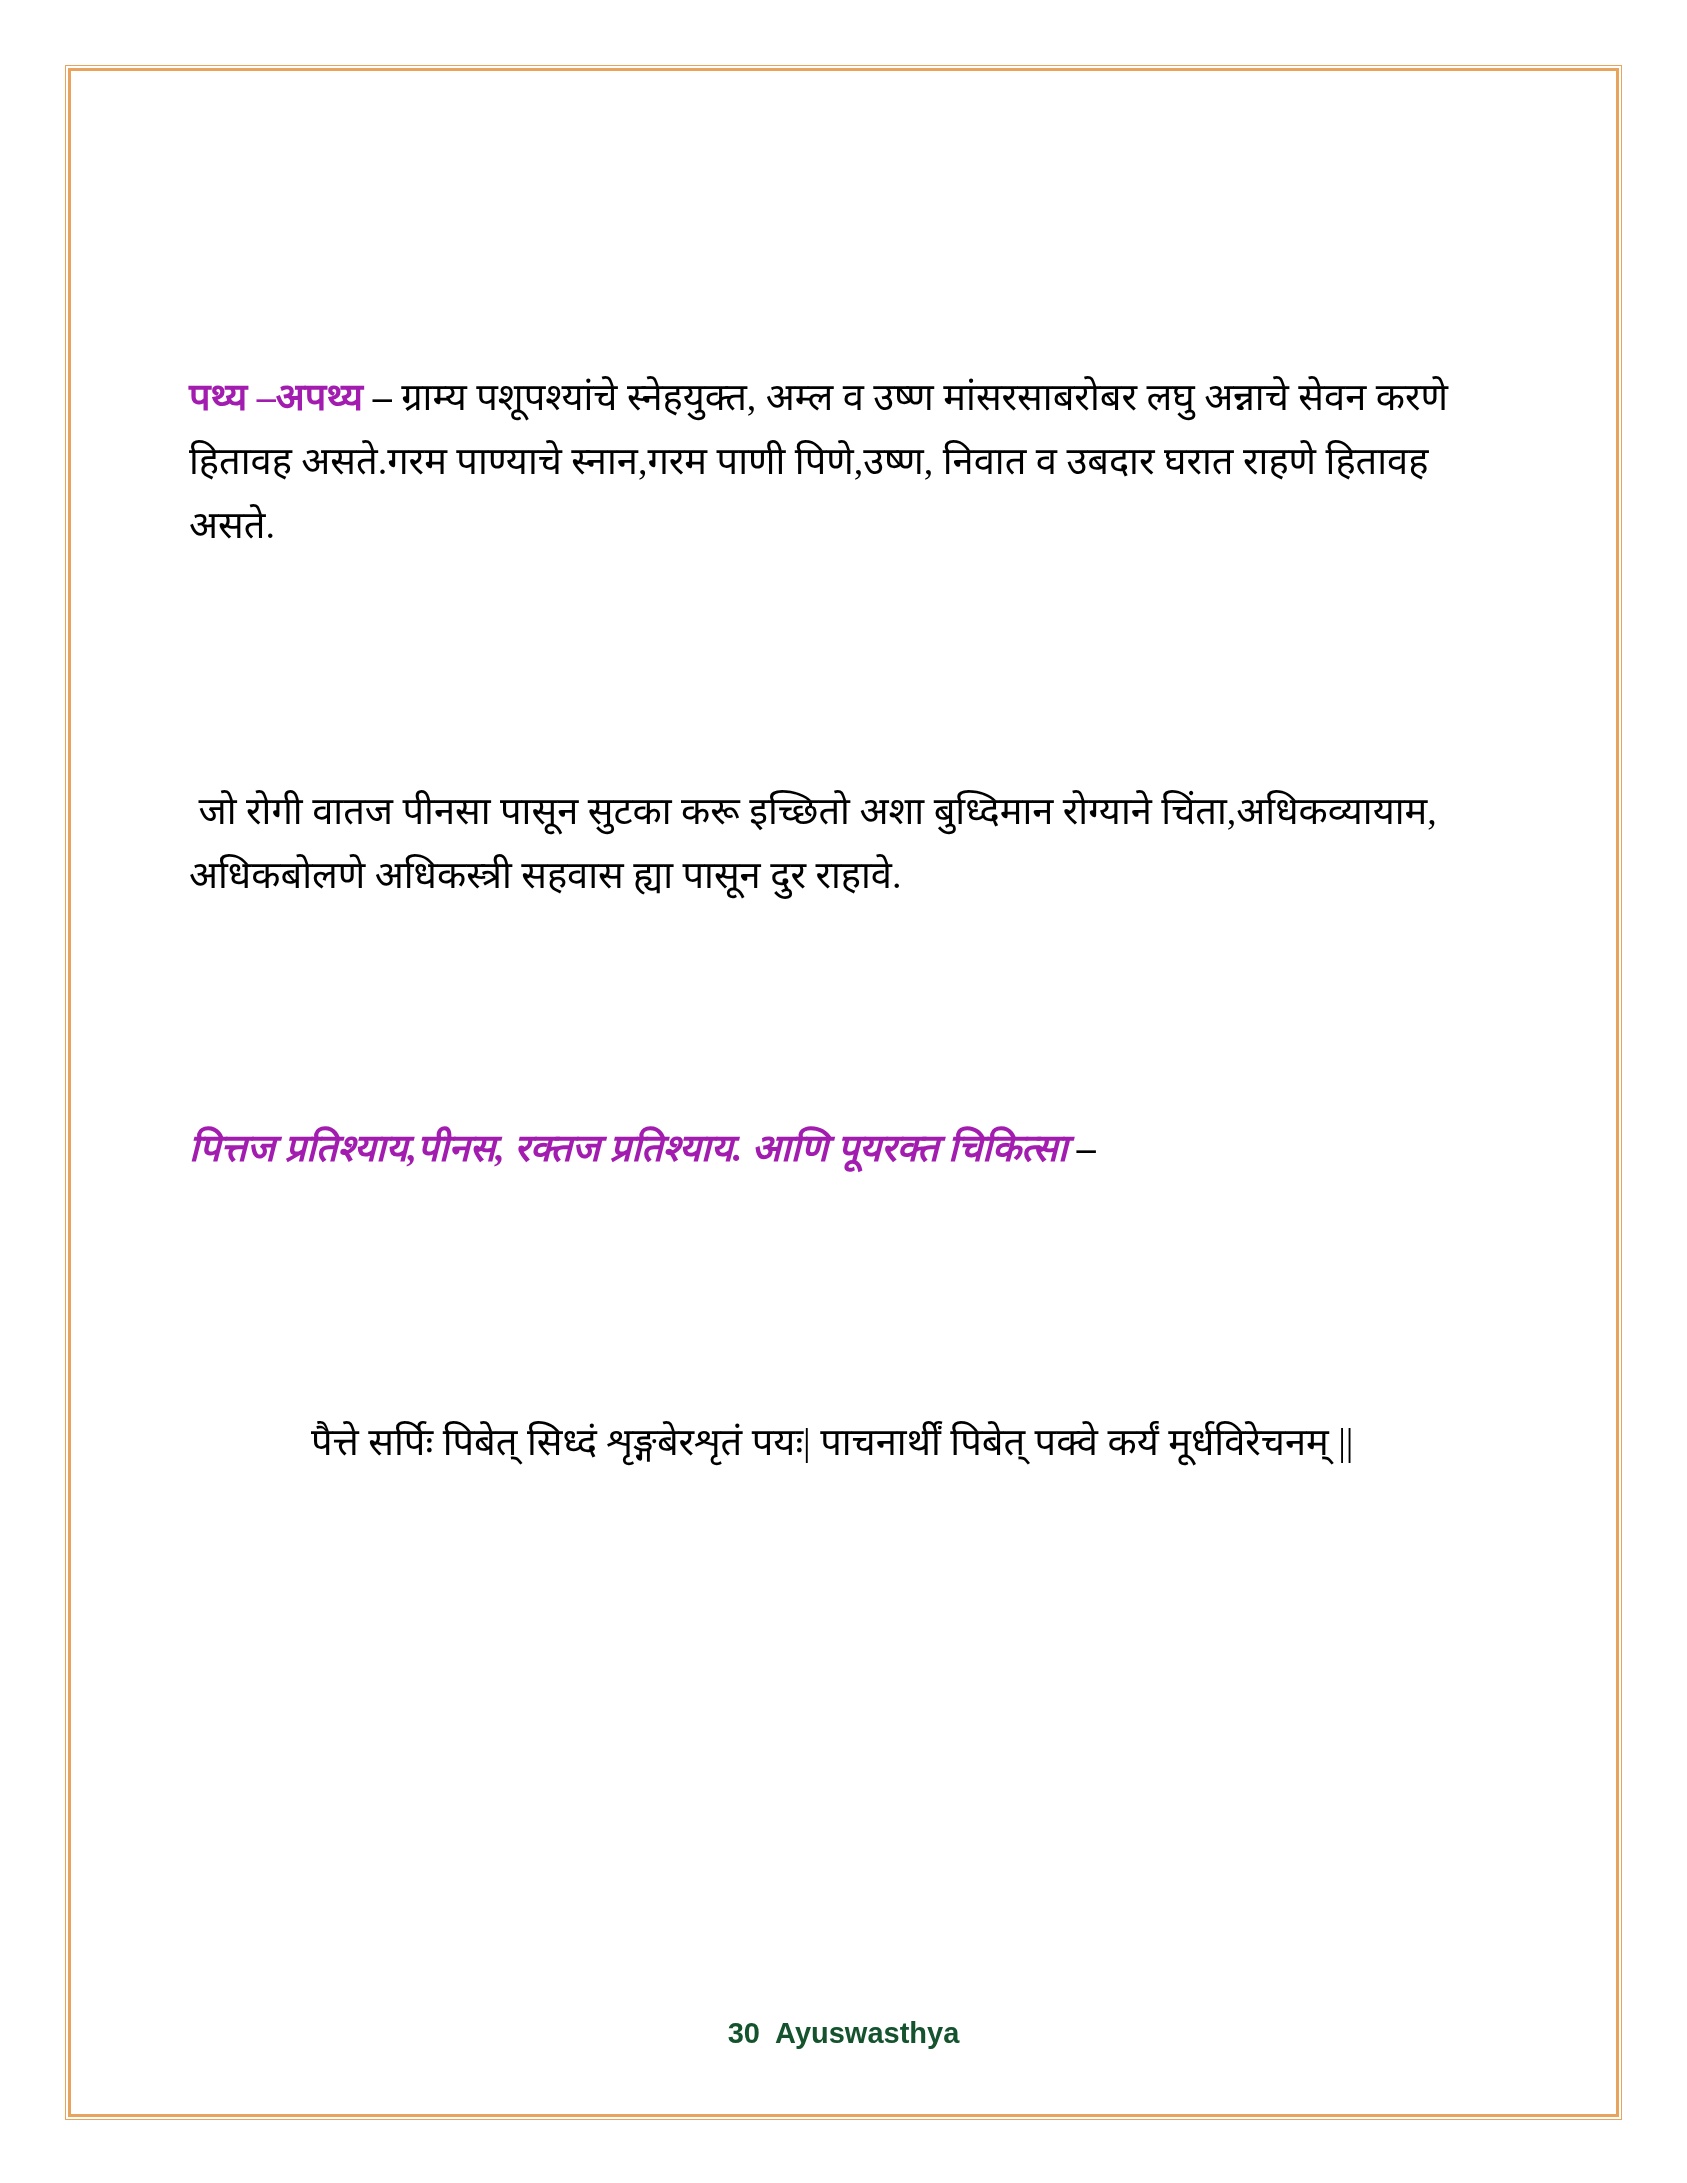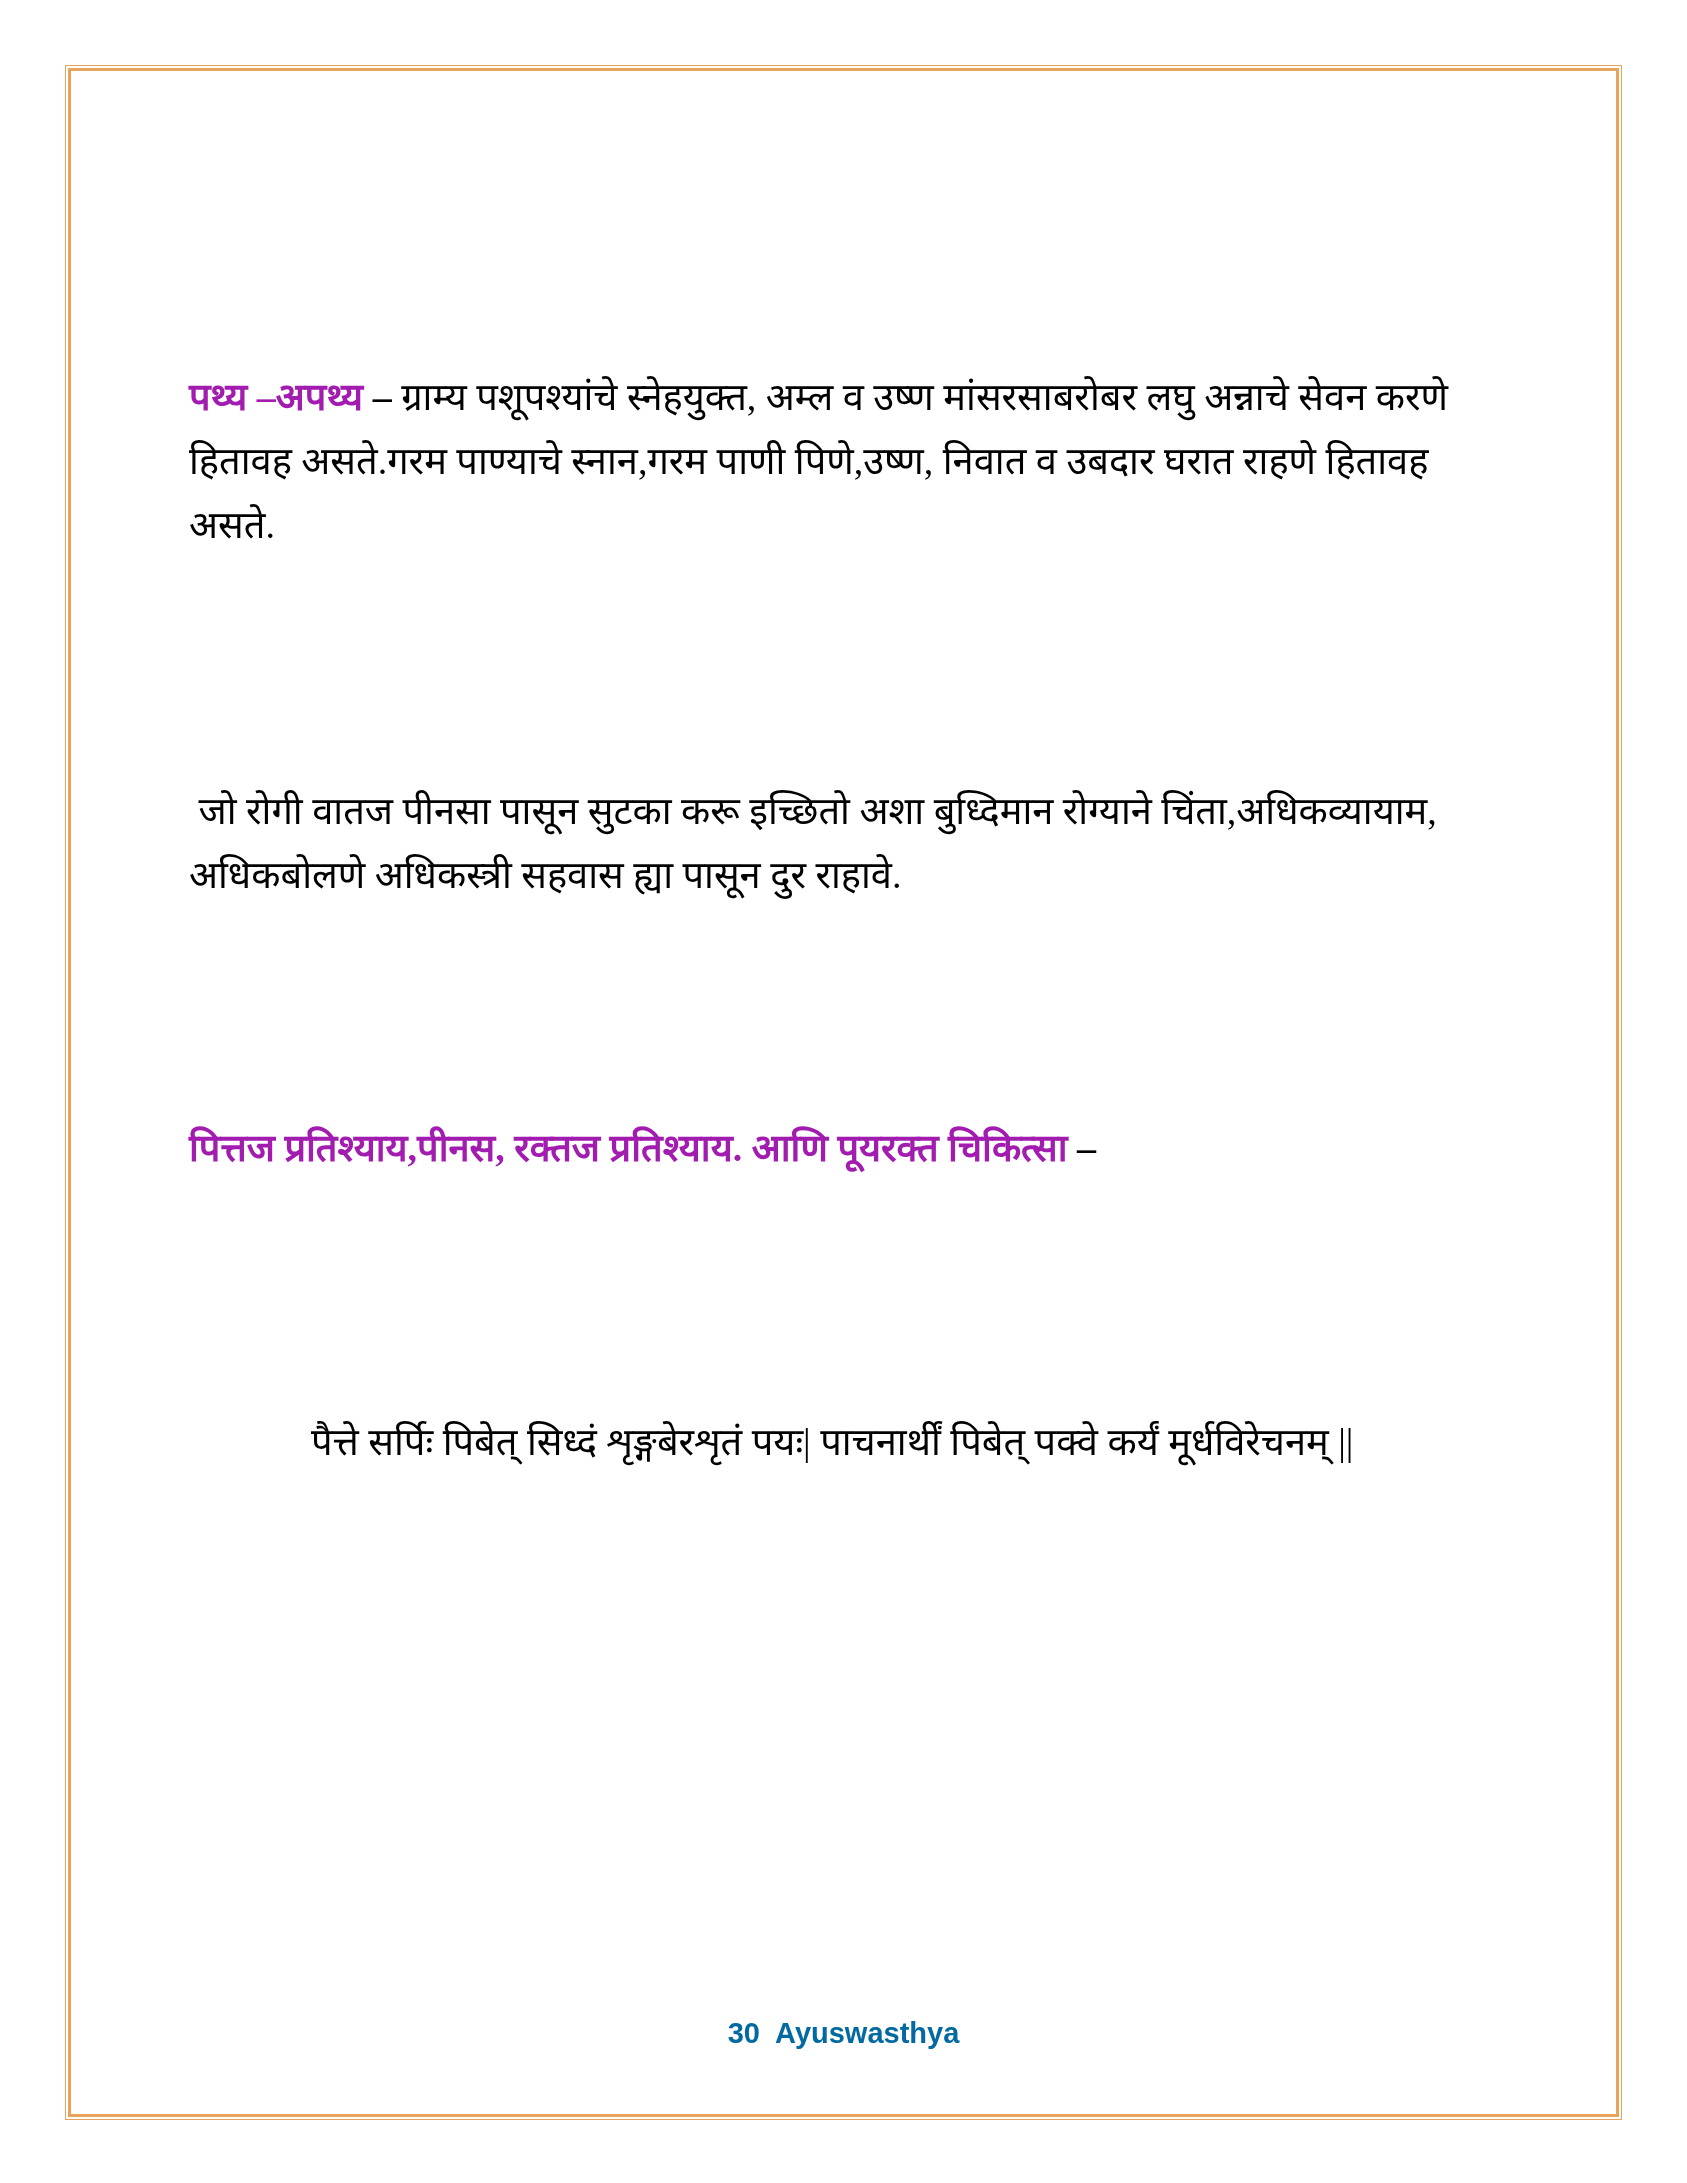--- a/index.html
+++ b/index.html
@@ -21,33 +21,33 @@
   .content {
     position: absolute;
     left: 189px; top: 173px;
     width: 1317px;
     font-size: 38px;
     line-height: 64px;
     white-space: pre-wrap;
   }
   .para { margin: 0 0 30px 0; }
   .para-tight { margin: 0 0 17px 0; }
-  .section-head { margin: 0 0 38px 0; }
+  .section-head { margin: 0 0 38px 0; font-style: italic; }
   .verse { margin: 0 0 26.5px 0; padding-left: 122px; }
   .red { color: #a21caf; }
   .bold { font-weight: bold; }
   .footer {
     position: absolute;
     left: 0; top: 2017px;
     width: 100%;
     text-align: center;
     font-family: "Liberation Sans", sans-serif;
     font-weight: bold;
     font-size: 29px;
-    color: #0369a1;
+    color: #14532d;
     white-space: pre;
   }
 </style>
 </head>
 <body>
 
 <div class="frame"></div>
 
 <div class="content">
 

